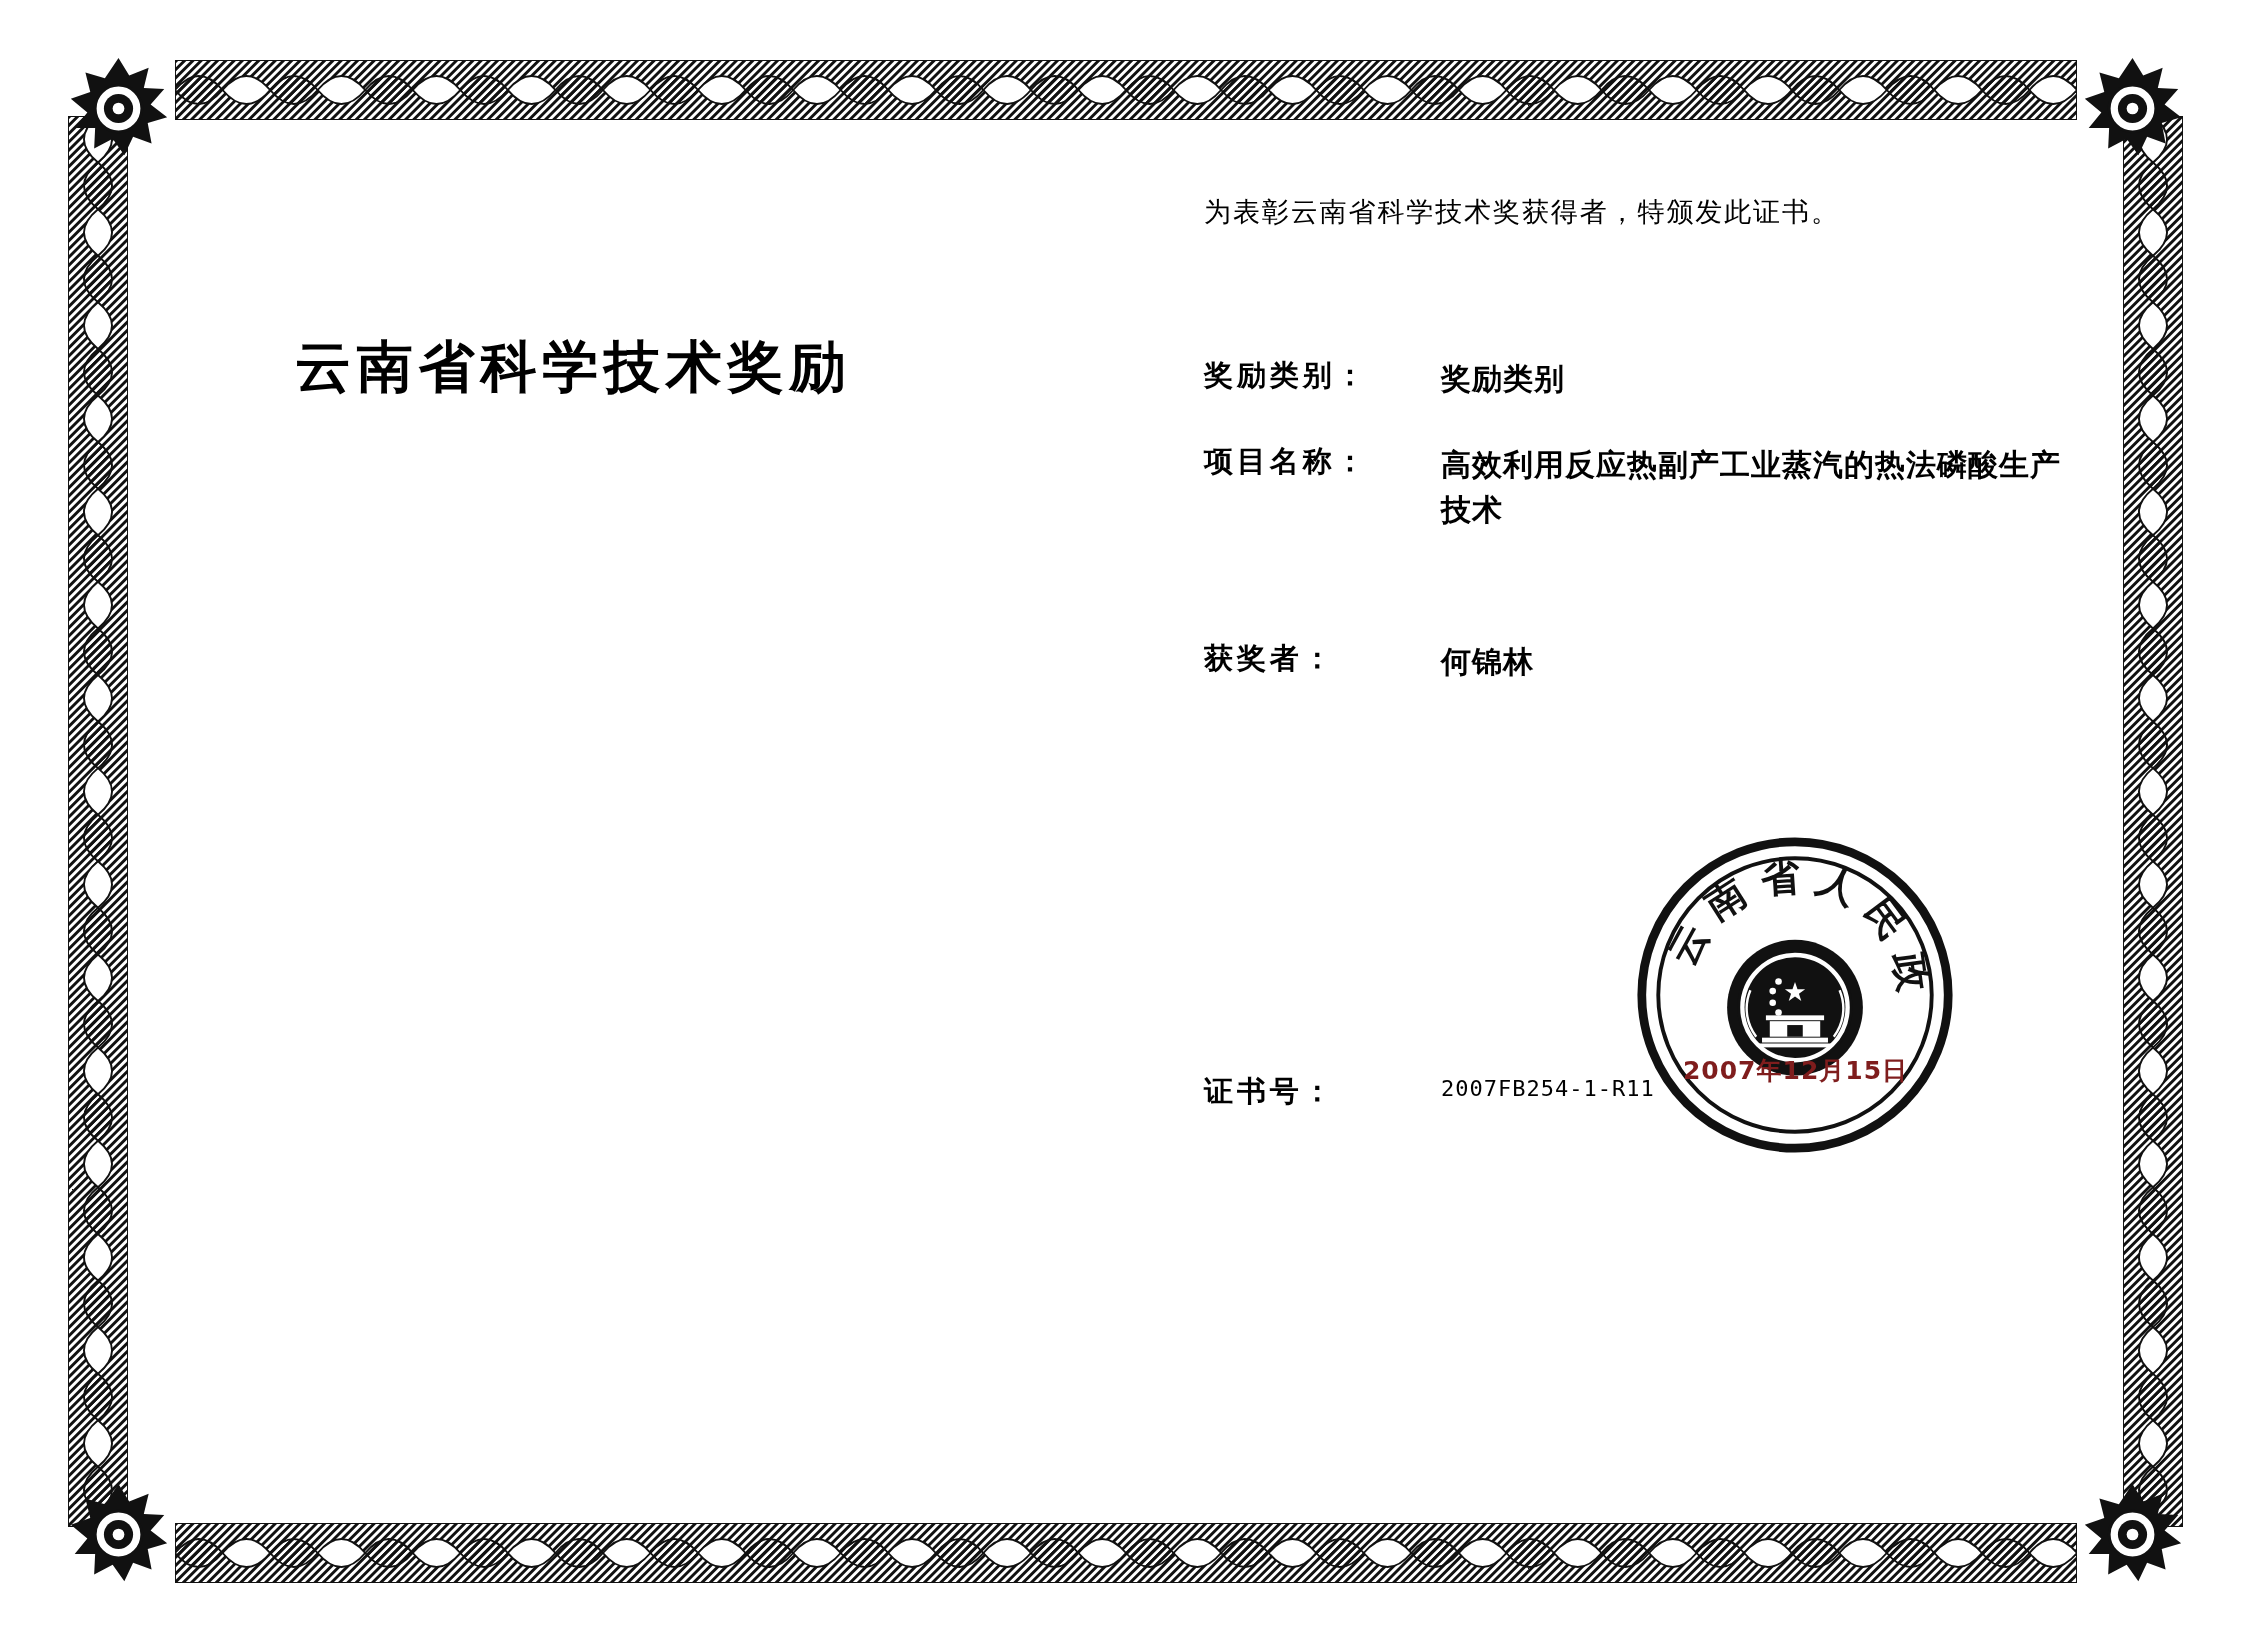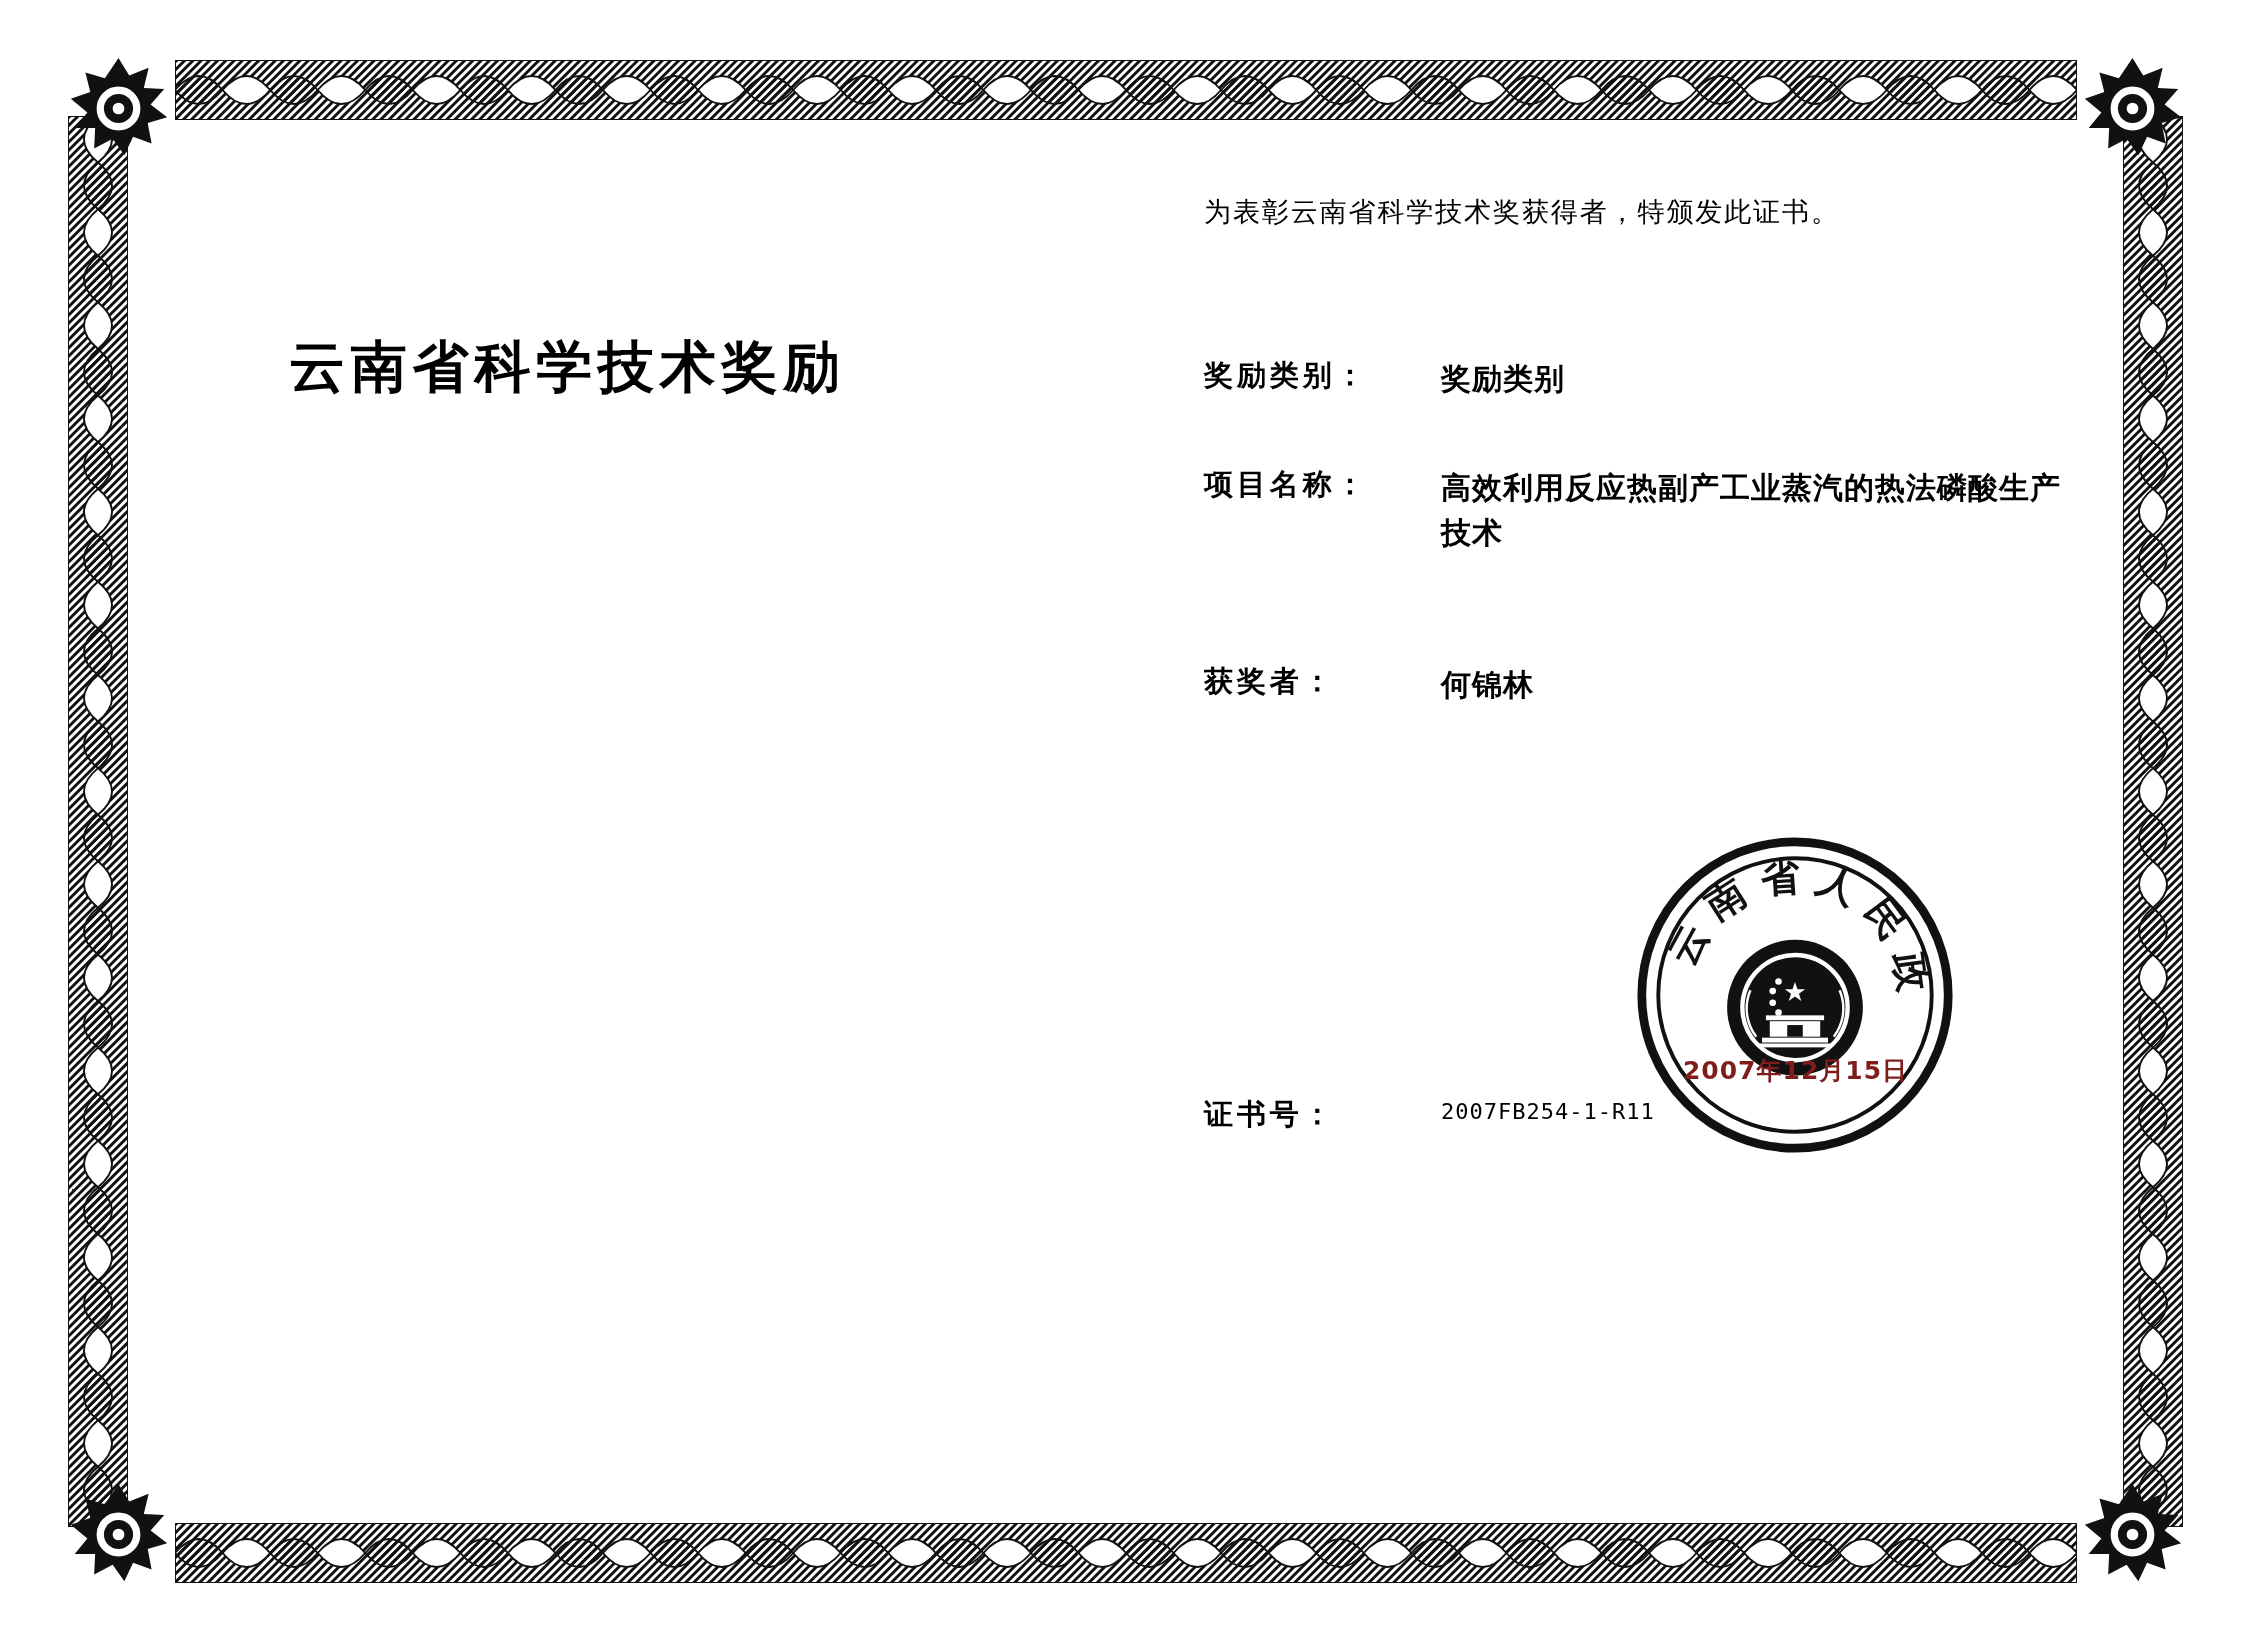--- a/index.html
+++ b/index.html
@@ -75,21 +75,21 @@
     top: 0px;
     width: 776px;
   }
   .award-title {
     font-family: "DejaVu Sans", "Liberation Sans", sans-serif;
     font-size: 56px;
     font-weight: 700;
     letter-spacing: 5.8px;
     white-space: nowrap;
     margin-top: 194px;
-    margin-left: 7px;
+    margin-left: 13px;
   }
   .cert-word {
     font-family: "DejaVu Sans", "Liberation Sans", sans-serif;
     font-size: 155px;
     font-weight: 900;
     letter-spacing: 58px;
     margin-top: 243px;
     margin-left: 11.6px;
     white-space: nowrap;
   }
@@ -130,21 +130,21 @@
   }
   .field .value {
     font-size: 30px;
     font-weight: 700;
     letter-spacing: 1px;
     padding-left: 43px;
     line-height: 1.5;
     max-width: 621px;
   }
   .field.category { margin-top: 126px; }
-  .field.project { margin-top: 64px; }
+  .field.project { margin-top: 41px; }
   .field.level { margin-top: 50px; }
   .field.winner { margin-top: 107px; }
   .field.level .value { letter-spacing: 17.5px; }
   .field.serial { margin-top: 388px; }
   .field.serial .value {
     font-family: "DejaVu Sans Mono", "Liberation Mono", monospace;
     font-weight: 500;
     font-size: 22px;
     letter-spacing: 1px;
   }

